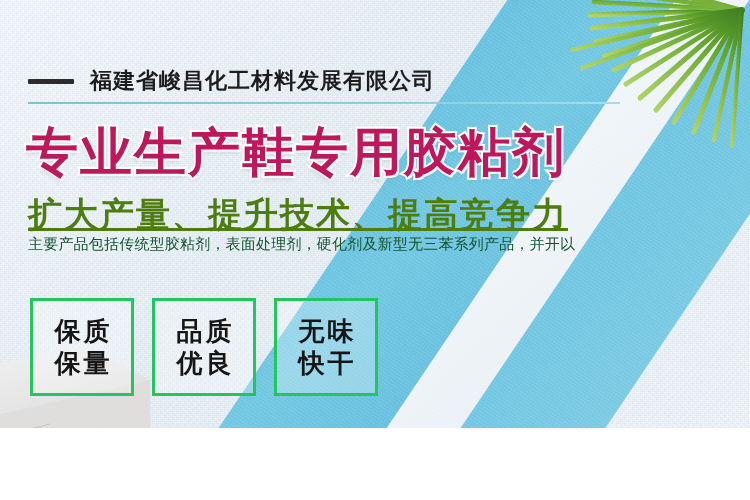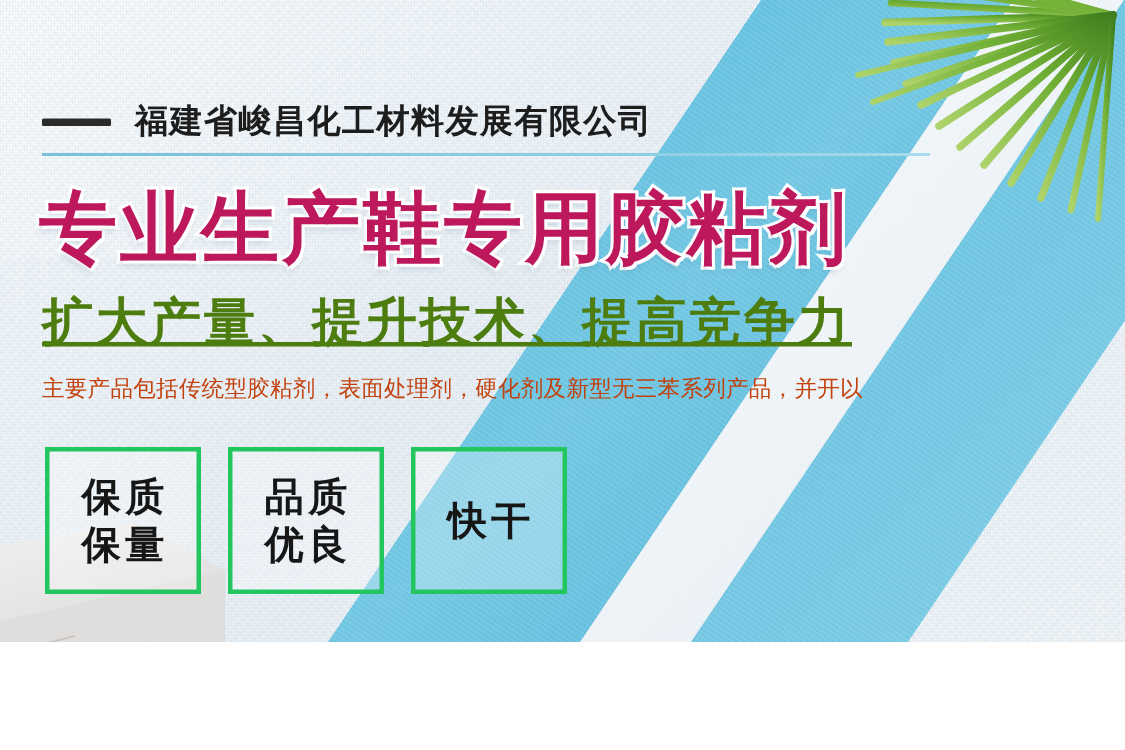--- a/index.html
+++ b/index.html
@@ -136,25 +136,25 @@
     font-size: 34px;
     font-weight: 600;
     color: #4d7c0f;
     letter-spacing: 2px;
     white-space: nowrap;
     text-decoration: underline;
   }
 
   .body-text {
     position: absolute;
-    left: 0; top: 248px;
+    left: 0; top: 232px;
     width: 600px;
     font-size: 15px;
     line-height: 24px;
-    color: #c2410c;
+    color: #14532d;
     letter-spacing: .2px;
   }
 
   .boxes {
     position: absolute;
     left: 2px; top: 298px;
     display: flex;
     gap: 18px;
   }
   .feature-box {
@@ -267,18 +267,19 @@
     <div class="boxes">
       <div class="feature-box">
         <span>保质</span>
         <span>保量</span>
       </div>
       <div class="feature-box">
         <span>品质</span>
         <span>优良</span>
       </div>
       <div class="feature-box">
+        <span>无味</span>
         <span>快干</span>
       </div>
     </div>
 
   </div>
 </div>
 
 </body></html>

